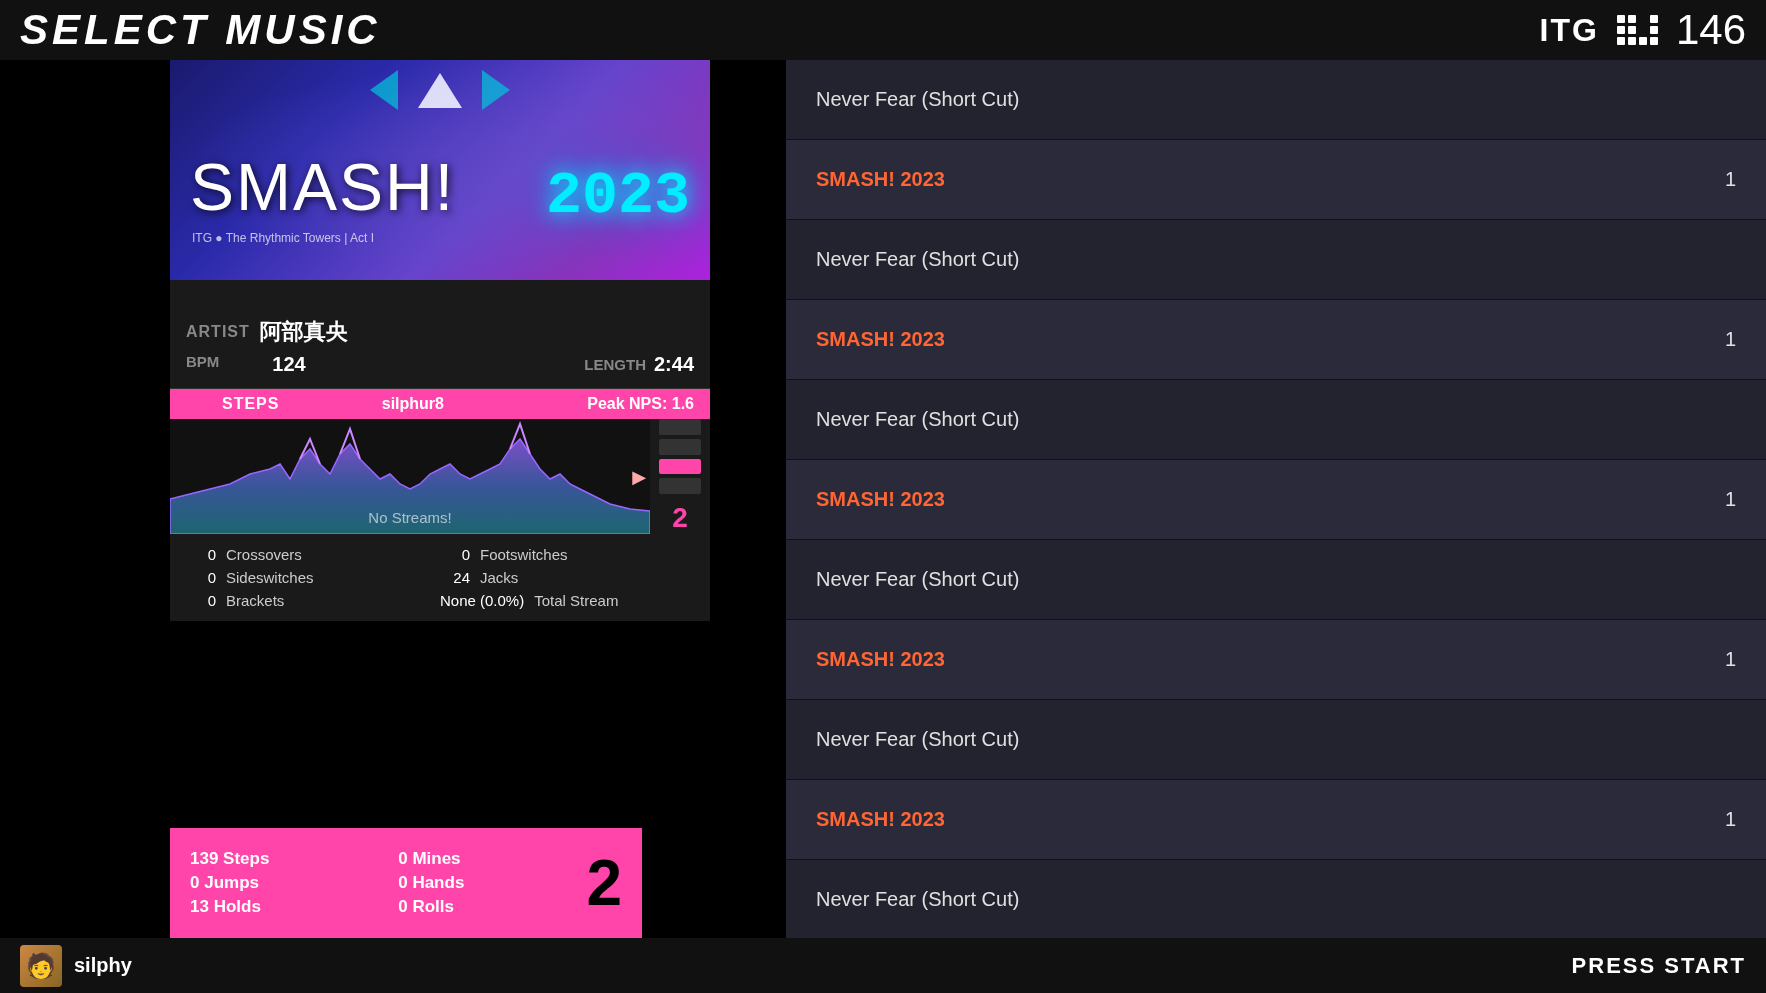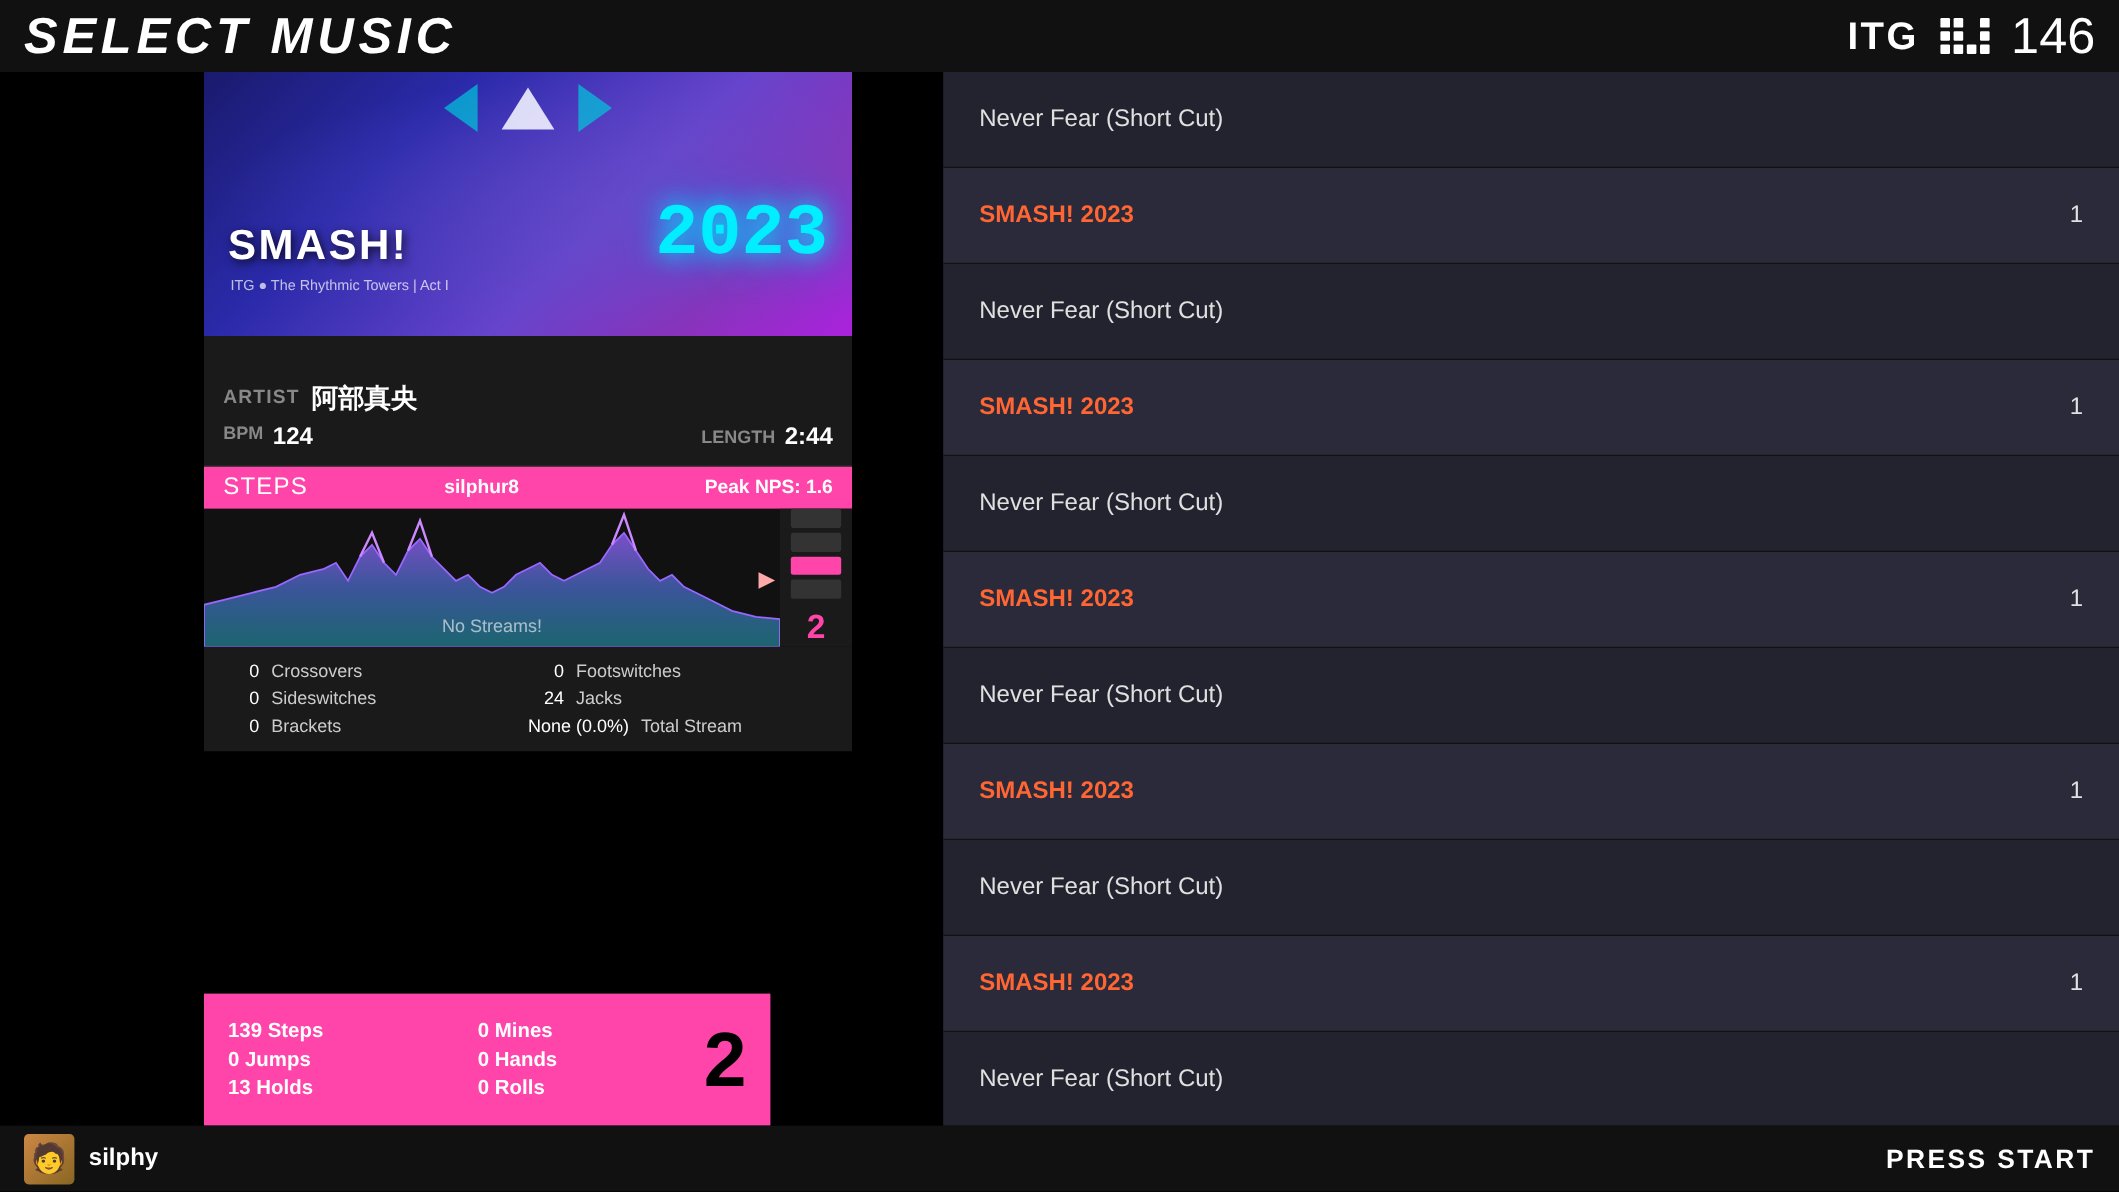--- a/index.html
+++ b/index.html
@@ -81,22 +81,22 @@
     }
     #album-art-overlay {
       position: absolute;
       inset: 0;
       background: radial-gradient(ellipse at 70% 50%, rgba(100,80,200,0.5) 0%, transparent 70%);
     }
     #album-title-smash {
       position: absolute;
       bottom: 55px;
       left: 20px;
-      font-size: 35px;
-      font-weight: 700;
+      font-size: 66px;
+      font-weight: 400;
       color: #fff;
       text-shadow: 2px 2px 8px rgba(0,0,0,0.8);
       letter-spacing: 2px;
     }
     #album-year {
       position: absolute;
       bottom: 50px;
       right: 20px;
       font-size: 60px;
       font-weight: 900;
@@ -167,38 +167,38 @@
     #meta-row {
       display: flex;
       justify-content: space-between;
       align-items: center;
     }
     #bpm-section {
       display: flex;
       gap: 8px;
     }
     #bpm-label { color: #888; font-size: 15px; font-weight: bold; }
-    #bpm-value { color: #fff; font-size: 20px; font-weight: bold; }
+    #bpm-value { color: #fff; font-size: 20px; font-weight: bold; margin-left: 45px; }
     #length-section {
       display: flex;
       gap: 8px;
       align-items: center;
     }
     #length-label { color: #888; font-size: 15px; font-weight: bold; }
     #length-value { color: #fff; font-size: 20px; font-weight: bold; }
 
     
     #steps-row {
       background: #ff44aa;
       display: flex;
       align-items: center;
       justify-content: space-between;
       padding: 6px 16px;
     }
-    #steps-label { color: #fff; font-size: 20px; font-weight: normal; letter-spacing:1px; }
+    #steps-label { color: #fff; font-size: 16px; font-weight: bold; letter-spacing:1px;margin-left:36px; }
     #steps-name { color: #fff; font-size: 16px; font-weight: bold; }
     #peak-nps { color: #fff; font-size: 16px; font-weight: bold; margin-left: 41px; }
     #chart-canvas {
       width: 100%;
       height: 100%;
       position: absolute;
       inset: 0;
     }
     #no-streams-label {
       position: absolute;

